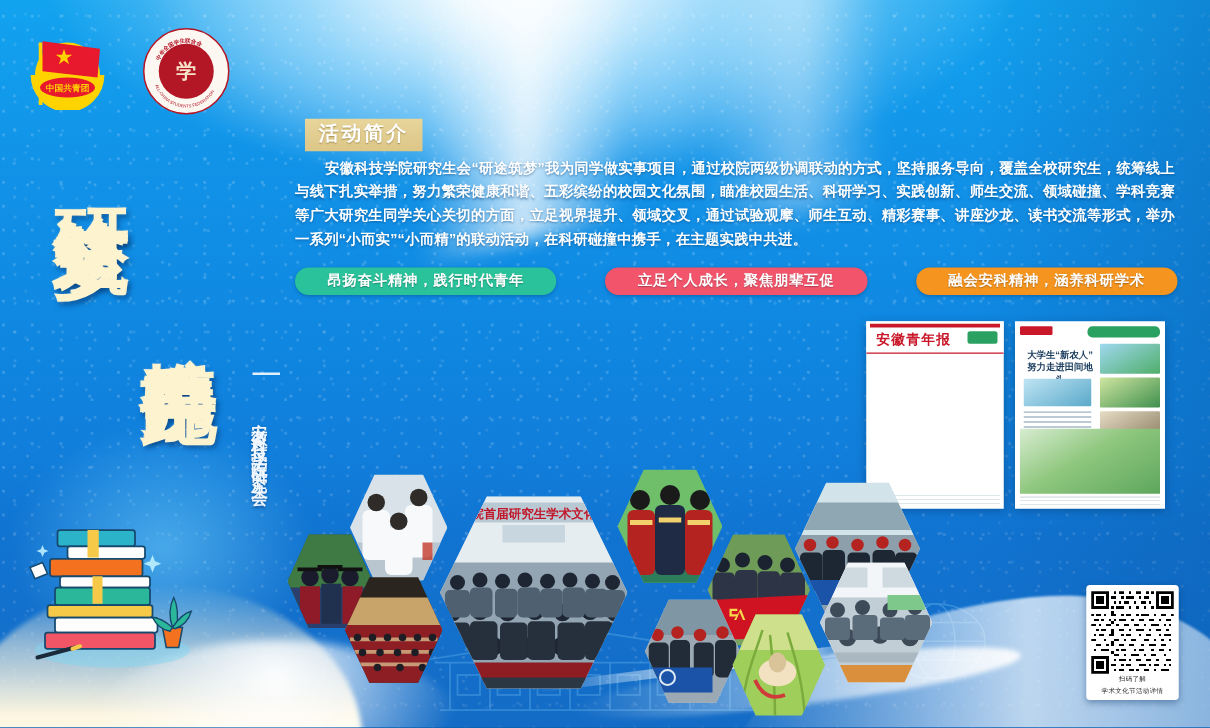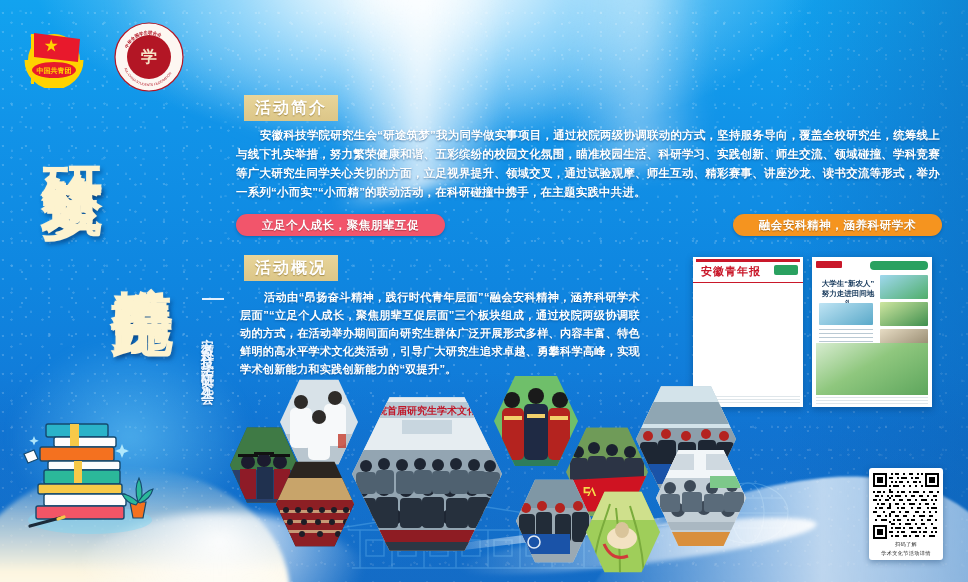--- a/index.html
+++ b/index.html
@@ -226,30 +226,25 @@
 
 
   <div class="sec-head" style="left:228px;top:95px;">
     <div class="sec-bar"></div>
     <div class="sec-bar2"></div>
     <div class="sec-label">活动简介</div>
   </div>
   <div class="para" id="intro-text">安徽科技学院研究生会“研途筑梦”我为同学做实事项目，通过校院两级协调联动的方式，坚持服务导向，覆盖全校研究生，统筹线上与线下扎实举措，努力繁荣健康和谐、五彩缤纷的校园文化氛围，瞄准校园生活、科研学习、实践创新、师生交流、领域碰撞、学科竞赛等广大研究生同学关心关切的方面，立足视界提升、领域交叉，通过试验观摩、师生互动、精彩赛事、讲座沙龙、读书交流等形式，举办一系列“小而实”“小而精”的联动活动，在科研碰撞中携手，在主题实践中共进。</div>
 
   <div class="tags">
+    <div class="tag" style="background:#29c29a">昂扬奋斗精神，践行时代青年</div>
     <div class="tag" style="background:#f2556b">立足个人成长，聚焦朋辈互促</div>
     <div class="tag" style="background:#f5941f">融会安科精神，涵养科研学术</div>
   </div>
 
-  <div class="sec-head" style="left:228px;top:255px;">
-    <div class="sec-bar"></div>
-    <div class="sec-bar2"></div>
-    <div class="sec-label">活动概况</div>
-  </div>
-  <div class="para" id="overview-text">活动由“昂扬奋斗精神，践行时代青年层面”“融会安科精神，涵养科研学术层面”“立足个人成长，聚焦朋辈互促层面”三个板块组成，通过校院两级协调联动的方式，在活动举办期间面向研究生群体广泛开展形式多样、内容丰富、特色鲜明的高水平学术文化类活动，引导广大研究生追求卓越、勇攀科学高峰，实现学术创新能力和实践创新能力的“双提升”。</div>
 
   <div class="callig cal-col" id="callig-a">研途筑梦</div>
   <div class="callig cal-col" id="callig-b">携手奔跑</div>
   <div class="vline"></div>
   <div id="org-name">安徽科技学院研究生会</div>
 
   <svg class="books" viewBox="0 0 150 140">
     <ellipse cx="72" cy="118" rx="62" ry="14" fill="#7fd6f5" opacity=".45"></ellipse>
     <g stroke="#15496e" stroke-width="1.4">
       <rect x="28" y="22" width="62" height="13" rx="2" fill="#2ab3c9"></rect>

